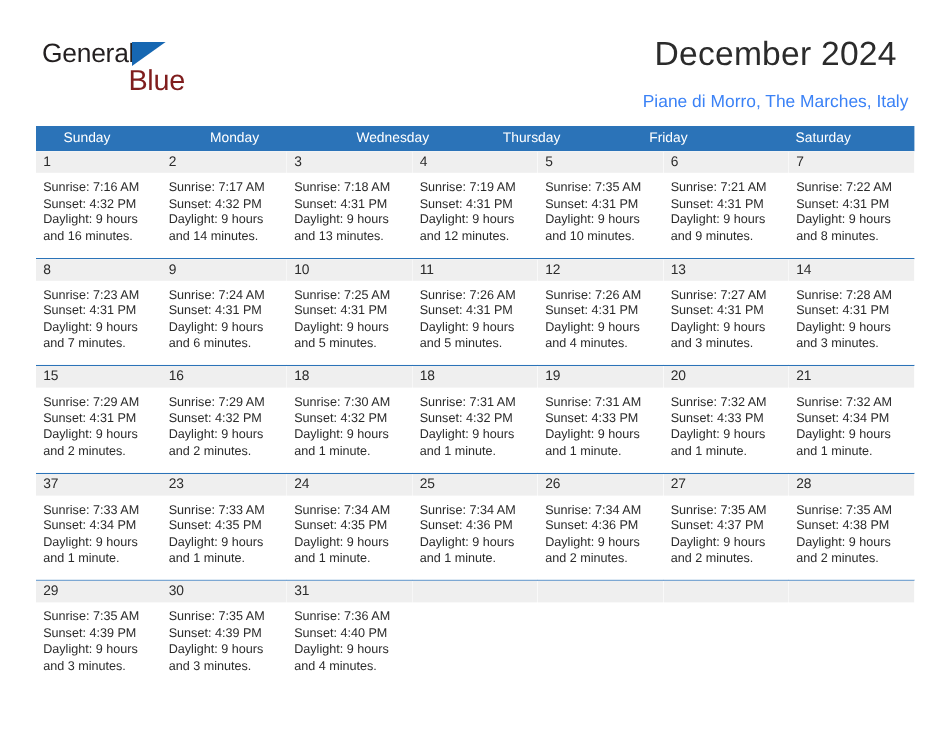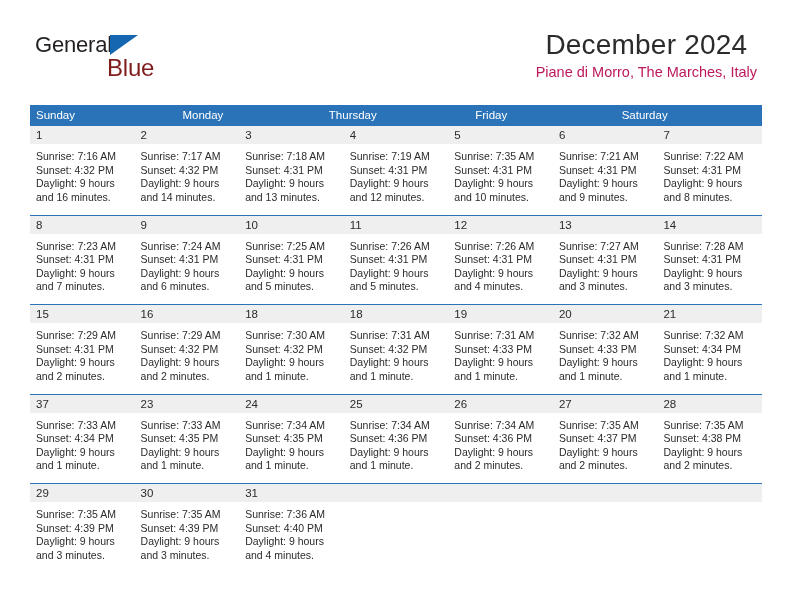--- a/index.html
+++ b/index.html
@@ -71,43 +71,43 @@
   }
   .cal-title {
     font-size: 28px;
     font-weight: normal;
     color: #2b2b2b;
     line-height: 34px;
     letter-spacing: 0.2px;
   }
   .cal-subtitle {
     font-size: 14.5px;
-    color: #be185d;
+    color: #3b82f6;
     line-height: 20px;
-    margin-top: 0;
+    margin-top: 13px;
   }
 
   
   .calendar {
     position: absolute;
     left: 30px;
     top: 105px;
     width: 732px;
   }
   .dow-row {
     display: flex;
     background: #2b73b8;
     height: 20px;
   }
   .dow {
     flex: 1 1 0;
     color: #ffffff;
     font-size: 11.5px;
     line-height: 20px;
-    padding-left: 6px;
+    padding-left: 23px;
     box-sizing: border-box;
     white-space: nowrap;
     overflow: hidden;
   }
   .week {
     display: flex;
     border-top: 1.5px solid #2b73b8;
     height: 88.5px;
   }
   .cell {
@@ -154,20 +154,21 @@
       <div class="cal-title">December 2024</div>
       <div class="cal-subtitle">Piane di Morro, The Marches, Italy</div>
     </div>
 
   </div>
 
   <div class="calendar">
     <div class="dow-row">
         <div class="dow">Sunday</div>
         <div class="dow">Monday</div>
+        <div class="dow">Wednesday</div>
         <div class="dow">Thursday</div>
         <div class="dow">Friday</div>
         <div class="dow">Saturday</div>
       </div>
     <div>
         <div class="week">
           <div class="cell">
             <div class="daynum-band">
               <div class="daynum">1</div>
             </div>

